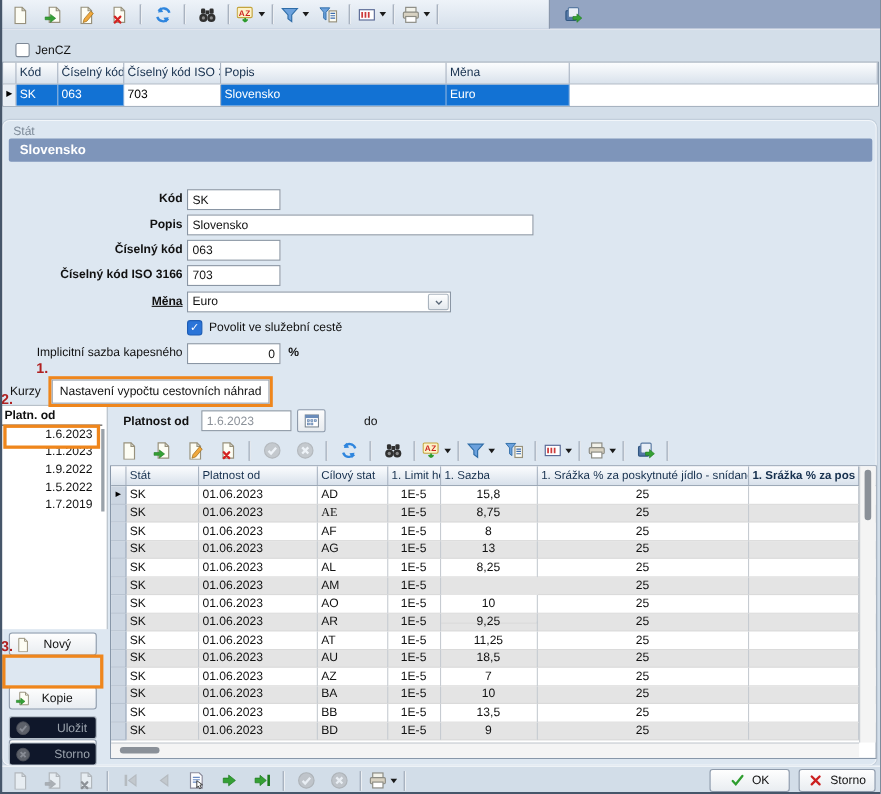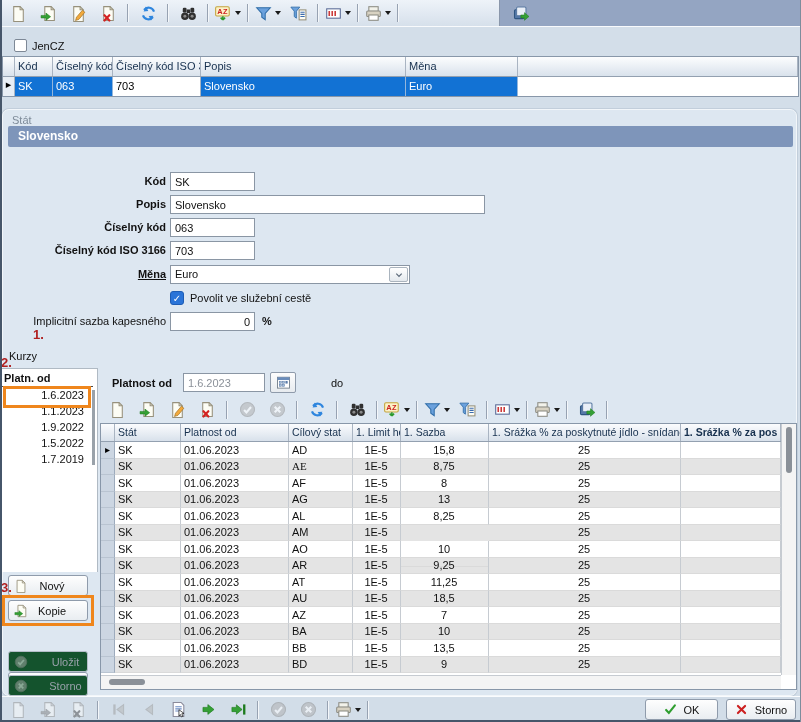--- a/index.html
+++ b/index.html
@@ -72,21 +72,21 @@
          border-right:1px solid #b0bac4;border-top:1px solid #b0bac4;box-sizing:border-box;}
   .dates-hd{font-weight:bold;padding:3px 0 2px 4px;border-bottom:1px solid #4a4a4a;width:93px;box-sizing:border-box;}
   .date-item{height:16px;line-height:16px;text-align:right;padding-right:13px;}
   .d-thumb{position:absolute;left:92px;top:21px;width:3px;height:75px;background:#9aa2aa;}
 
   
   .sbtn{position:absolute;left:8px;width:80px;height:21px;background:linear-gradient(#fefefe,#e9edf1);
         border:1px solid #8f9bab;border-radius:3px;display:flex;align-items:center;justify-content:center;box-sizing:border-box;}
   .sbtn .icn{position:absolute;left:5px;width:14px;height:14px;}
   .sbtn-label{margin-left:8px;}
-  .sbtn.disabled{background:#14532d;border-color:#b4bec8;color:#99a1ab;padding-left:27px;}
+  .sbtn.disabled{background:#0f172a;border-color:#b4bec8;color:#99a1ab;padding-left:27px;}
 
   
   .d-label{position:absolute;font-weight:bold;white-space:nowrap;}
   .d-plain{position:absolute;white-space:nowrap;}
   .cal-btn{position:absolute;left:270px;top:372px;width:26px;height:21px;background:linear-gradient(#fdfdfd,#e7ebef);
            border:1px solid #8f9bab;border-radius:2px;display:flex;align-items:center;justify-content:center;box-sizing:border-box;}
   .cal-btn .icn{width:15px;height:15px;}
   .d-toolbar{position:absolute;left:102px;top:397px;height:25px;display:flex;align-items:center;}
 
   
@@ -304,20 +304,23 @@
 
   <span class="flabel-plain" style="top:315px;">Implicitní sazba kapesného</span>
   <input class="finput" style="left: 170px; top: 312px; width: 85px; text-align: right;" value="0">
   <span class="pct">%</span>
 
   <span class="ann-num" style="left:33px;top:327px;">1.</span>
   <span class="ann-num" style="left:1px;top:355px;">2.</span>
   <span class="ann-num" style="left:1px;top:580px;">3.</span>
 
   <span class="tab-kurzy">Kurzy</span>
+  <div class="ann-box" style="left:44px;top:342px;width:204px;height:28px;">
+    <div class="tab-btn">Nastavení vypočtu cestovních náhrad</div>
+  </div>
 
   <div class="dates">
     <div class="dates-hd">Platn. od</div>
     <div id="dates-list">
         <div class="date-item">1.6.2023</div>
         <div class="date-item">1.1.2023</div>
         <div class="date-item">1.9.2022</div>
         <div class="date-item">1.5.2022</div>
         <div class="date-item">1.7.2019</div>
       </div>
@@ -327,21 +330,21 @@
 
   <div class="sbtn" style="top:575px;">
     <span class="icn">
         <svg viewBox="0 0 16 16">
           <path d="M3.5 1.5h6l3 3v11h-9z" fill="#fdfdf4" stroke="#97917c"></path>
           <path d="M9.5 1.5v3h3" fill="none" stroke="#97917c"></path>
         </svg>
       </span>
     <span class="sbtn-label">Nový</span>
   </div>
-  <div class="sbtn" style="top:600px;">
+  <div class="sbtn" style="top:624px;">
     <span class="icn">
         <svg viewBox="0 0 16 16">
           <path d="M4.5 1.5h6l3 3v10h-9z" fill="#fdfdf4" stroke="#97917c"></path>
           <path d="M10.5 1.5v3h3" fill="none" stroke="#97917c"></path>
           <path d="M1 9.8h4.6V7.6L10 11l-4.4 3.4v-2.2H1z" fill="#35a035" stroke="#1d7a1d" stroke-width="0.5"></path>
         </svg>
       </span>
     <span class="sbtn-label">Kopie</span>
   </div>
   <div class="ann-box" style="left:2px;top:595px;width:92px;height:31px;"></div>

